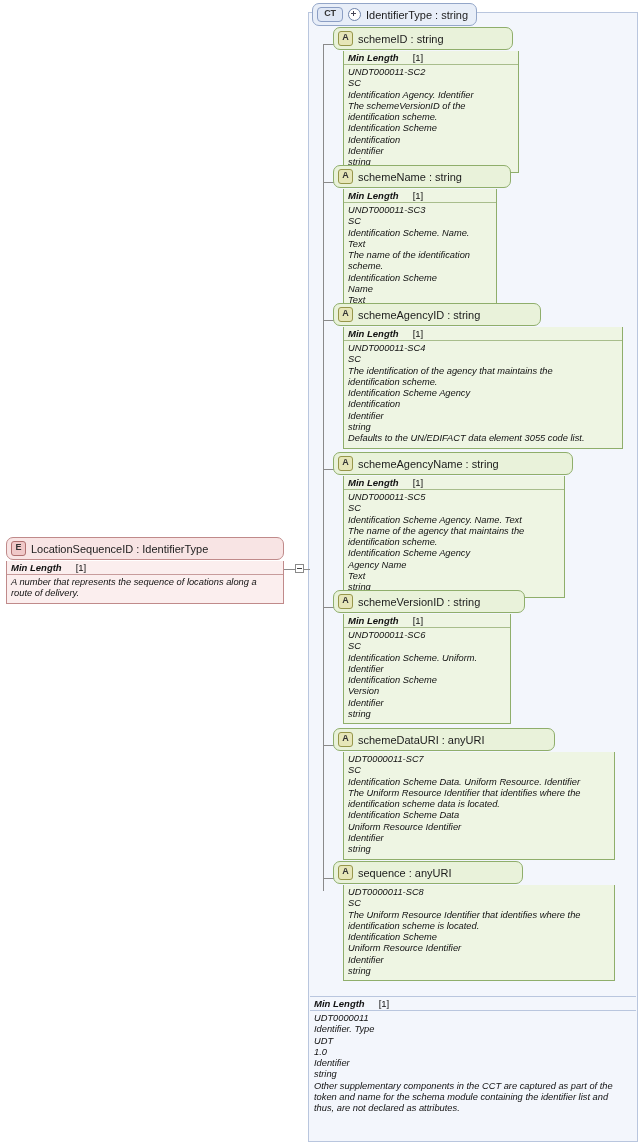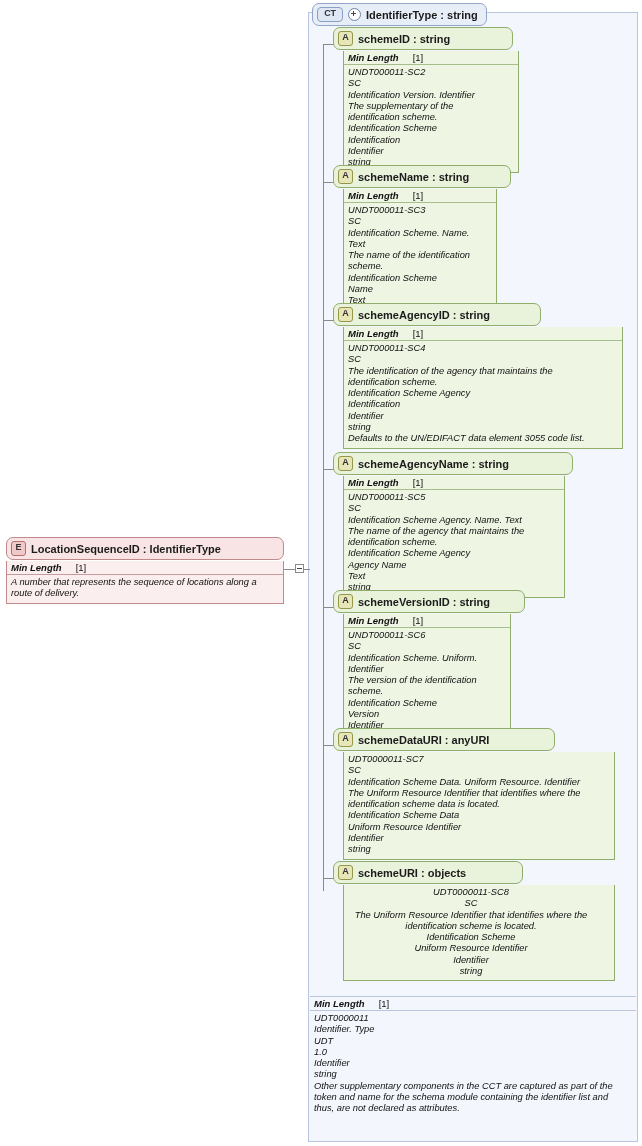--- a/index.html
+++ b/index.html
@@ -53,21 +53,21 @@
   .badge.elem { background: #f0c8c8; border-color: #b07070; }
   .badge.ct {
     width: 24px;
     border-radius: 4px;
     background: #dfe7f5;
     border-color: #8b9ec4;
     letter-spacing: -0.3px;
   }
   .title {
     font-size: 11px;
-    font-weight: bold;
+    font-weight: normal;
     color: #1b1b1b;
     white-space: nowrap;
   }
 
   
   .attr-node .node-head {
     background: #e9f2da;
     border: 1px solid #8fae6b;
   }
   .attr-node .body {
@@ -202,22 +202,22 @@
   </div>
   <div class="attr-node" style="position:absolute; left:333px; top:51px; width:186px;">
     <div class="body">
       <div class="minlen">
         <b>Min Length</b>
         <span class="card">[1]</span>
       </div>
       <div class="lines">
         <div>UNDT000011-SC2</div>
         <div>SC</div>
-        <div>Identification Version. Identifier</div>
-        <div>The supplementary of the identification scheme.</div>
+        <div>Identification Agency. Identifier</div>
+        <div>The schemeVersionID of the identification scheme.</div>
         <div>Identification Scheme</div>
         <div>Identification</div>
         <div>Identifier</div>
         <div>string</div>
       </div>
     </div>
   </div>
 
   <div class="attr-node outer" style="left:330px; top:162px; width:178px; height:132px;"></div>
   <div class="node attr-node" style="left:333px; top:165px; width:178px;">
@@ -307,21 +307,20 @@
   <div class="attr-node" style="position:absolute; left:333px; top:614px; width:178px;">
     <div class="body">
       <div class="minlen">
         <b>Min Length</b>
         <span class="card">[1]</span>
       </div>
       <div class="lines">
         <div>UNDT000011-SC6</div>
         <div>SC</div>
         <div>Identification Scheme. Uniform. Identifier</div>
-        <div>The version of the identification scheme.</div>
         <div>Identification Scheme</div>
         <div>Version</div>
         <div>Identifier</div>
         <div>string</div>
       </div>
     </div>
   </div>
 
   <div class="attr-node outer" style="left:330px; top:725px; width:292px; height:133px;"></div>
   <div class="node attr-node" style="left:333px; top:728px; width:222px;">
@@ -342,24 +341,24 @@
         <div>Identifier</div>
         <div>string</div>
       </div>
     </div>
   </div>
 
   <div class="attr-node outer" style="left:330px; top:858px; width:292px; height:133px;"></div>
   <div class="node attr-node" style="left:333px; top:861px; width:190px;">
     <div class="node-head">
       <span class="badge attr">A</span>
-      <span class="title">schemeURI : objects</span>
-    </div>
-  </div>
-  <div class="attr-node" style="position:absolute; left:333px; top:885px; width:282px;text-align:center;">
+      <span class="title">sequence : anyURI</span>
+    </div>
+  </div>
+  <div class="attr-node" style="position:absolute; left:333px; top:885px; width:282px;">
     <div class="body">
       <div class="lines">
         <div>UDT0000011-SC8</div>
         <div>SC</div>
         <div>The Uniform Resource Identifier that identifies where the identification scheme is located.</div>
         <div>Identification Scheme</div>
         <div>Uniform Resource Identifier</div>
         <div>Identifier</div>
         <div>string</div>
       </div>

